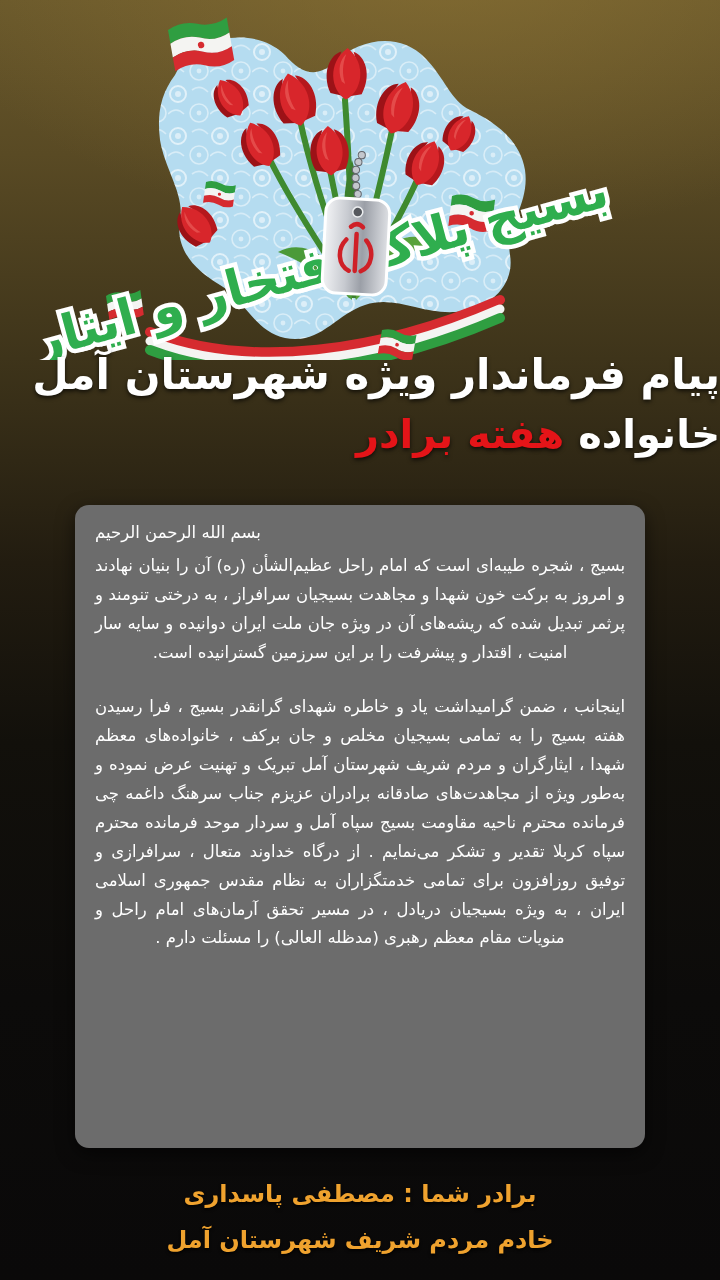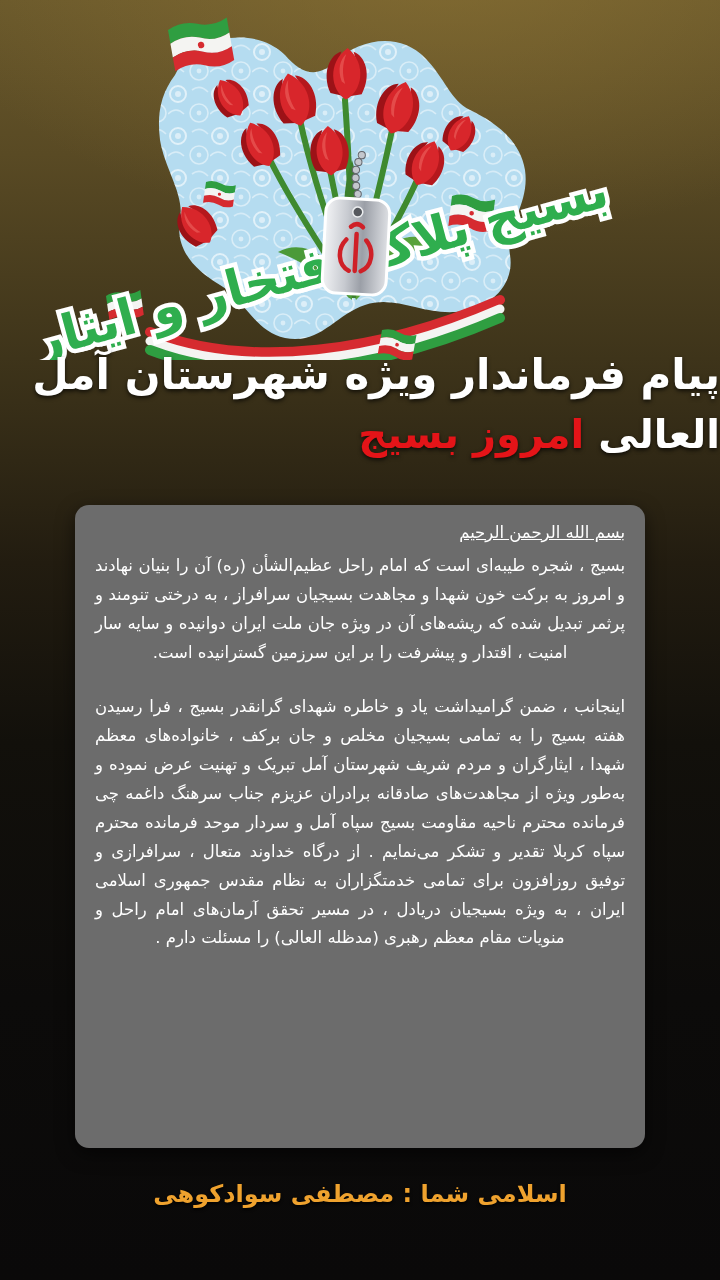--- a/index.html
+++ b/index.html
@@ -21,21 +21,21 @@
     text-shadow:0 2px 4px rgba(0,0,0,.7);
   }
   .title-highlight{color:#e41418;}
   .message-box{
     position:absolute;top:505px;left:75px;width:570px;height:643px;
     background:#6c6c6c;border-radius:14px;box-sizing:border-box;
     padding:14px 20px;overflow:hidden;direction:rtl;
     box-shadow:0 6px 18px rgba(0,0,0,.55);
     color:#ffffff;font-size:16.5px;line-height:1.75;font-weight:500;
   }
-  .bismillah{text-align:right;margin:0 0 4px 0;text-decoration:underline;}
+  .bismillah{text-align:left;margin:0 0 4px 0;}
   .msg-par{margin:0 0 26px 0;text-align:justify;text-align-last:center;}
   .msg-par:last-child{margin-bottom:8px;}
   .footer{position:absolute;top:1172px;left:0;width:720px;text-align:center;direction:rtl;}
   .footer-line{
     color:#efa22e;font-weight:bold;font-size:24px;line-height:1.9;
     text-shadow:0 2px 3px rgba(0,0,0,.8);
   }
 </style>
 </head>
 <body>
@@ -140,24 +140,25 @@
         <path d="M10,-14 C19,-4 17,12 6,17"></path>
         <path d="M0,-20 L0,17"></path>
         <path d="M-6,-27 Q0,-33 6,-27"></path>
       </g>
     </g>
   </svg>
 </div>
 
 <div class="title-block">
   <div class="title-line1">پیام فرماندار ویژه شهرستان آمل</div>
-  <div class="title-line2"><span>العالی </span><span class="title-highlight">امروز بسیج</span></div>
+  <div class="title-line2"><span>خانواده </span><span class="title-highlight">هفته برادر</span></div>
 </div>
 
 <div class="message-box">
   <p class="bismillah">بسم الله الرحمن الرحیم</p>
   <p class="msg-par">بسیج ، شجره طیبه‌ای است که امام راحل عظیم‌الشأن (ره) آن را بنیان نهادند و امروز به برکت خون شهدا و مجاهدت بسیجیان سرافراز ، به درختی تنومند و پرثمر تبدیل شده که ریشه‌های آن در ویژه جان ملت ایران دوانیده و سایه سار امنیت ، اقتدار و پیشرفت را بر این سرزمین گسترانیده است.</p>
   <p class="msg-par">اینجانب ، ضمن گرامیداشت یاد و خاطره شهدای گرانقدر بسیج ، فرا رسیدن هفته بسیج را به تمامی بسیجیان مخلص و جان برکف ، خانواده‌های معظم شهدا ، ایثارگران و مردم شریف شهرستان آمل تبریک و تهنیت عرض نموده و به‌طور ویژه از مجاهدت‌های صادقانه برادران عزیزم جناب سرهنگ داغمه چی فرمانده محترم ناحیه مقاومت بسیج سپاه آمل و سردار موحد فرمانده محترم سپاه کربلا تقدیر و تشکر می‌نمایم . از درگاه خداوند متعال ، سرافرازی و توفیق روزافزون برای تمامی خدمتگزاران به نظام مقدس جمهوری اسلامی ایران ، به ویژه بسیجیان دریادل ، در مسیر تحقق آرمان‌های امام راحل و منویات مقام معظم رهبری (مدظله العالی) را مسئلت دارم .</p>
 </div>
 
 <div class="footer">
-  <div class="footer-line">اسلامی شما : مصطفی سوادکوهی</div>
+  <div class="footer-line">برادر شما : مصطفی پاسداری</div>
+  <div class="footer-line">خادم مردم شریف شهرستان آمل</div>
 </div>
 
 </body></html>

